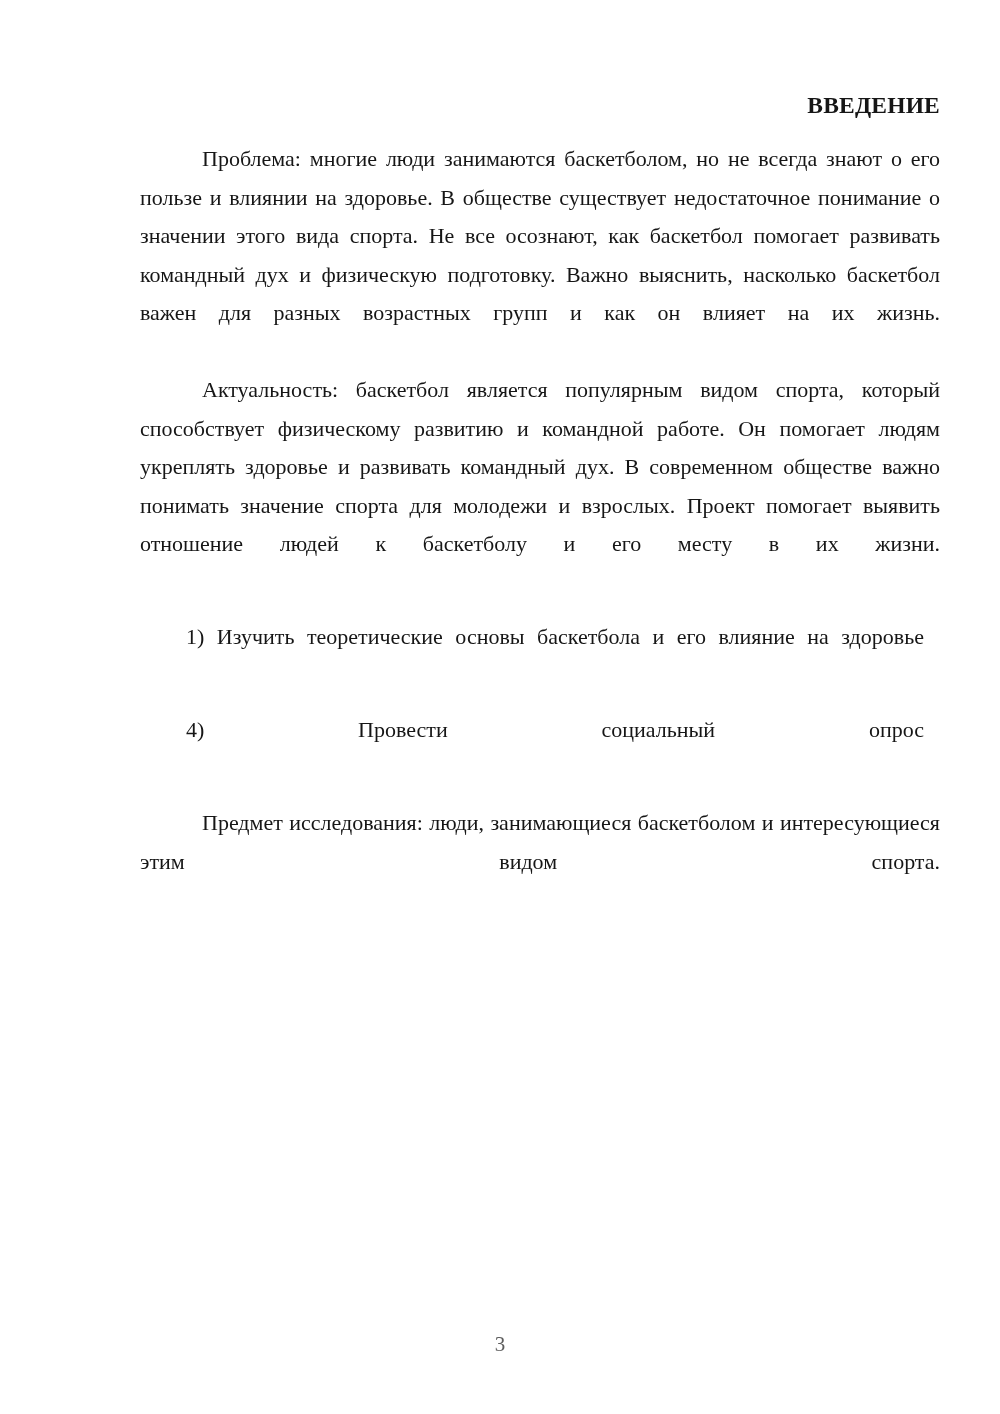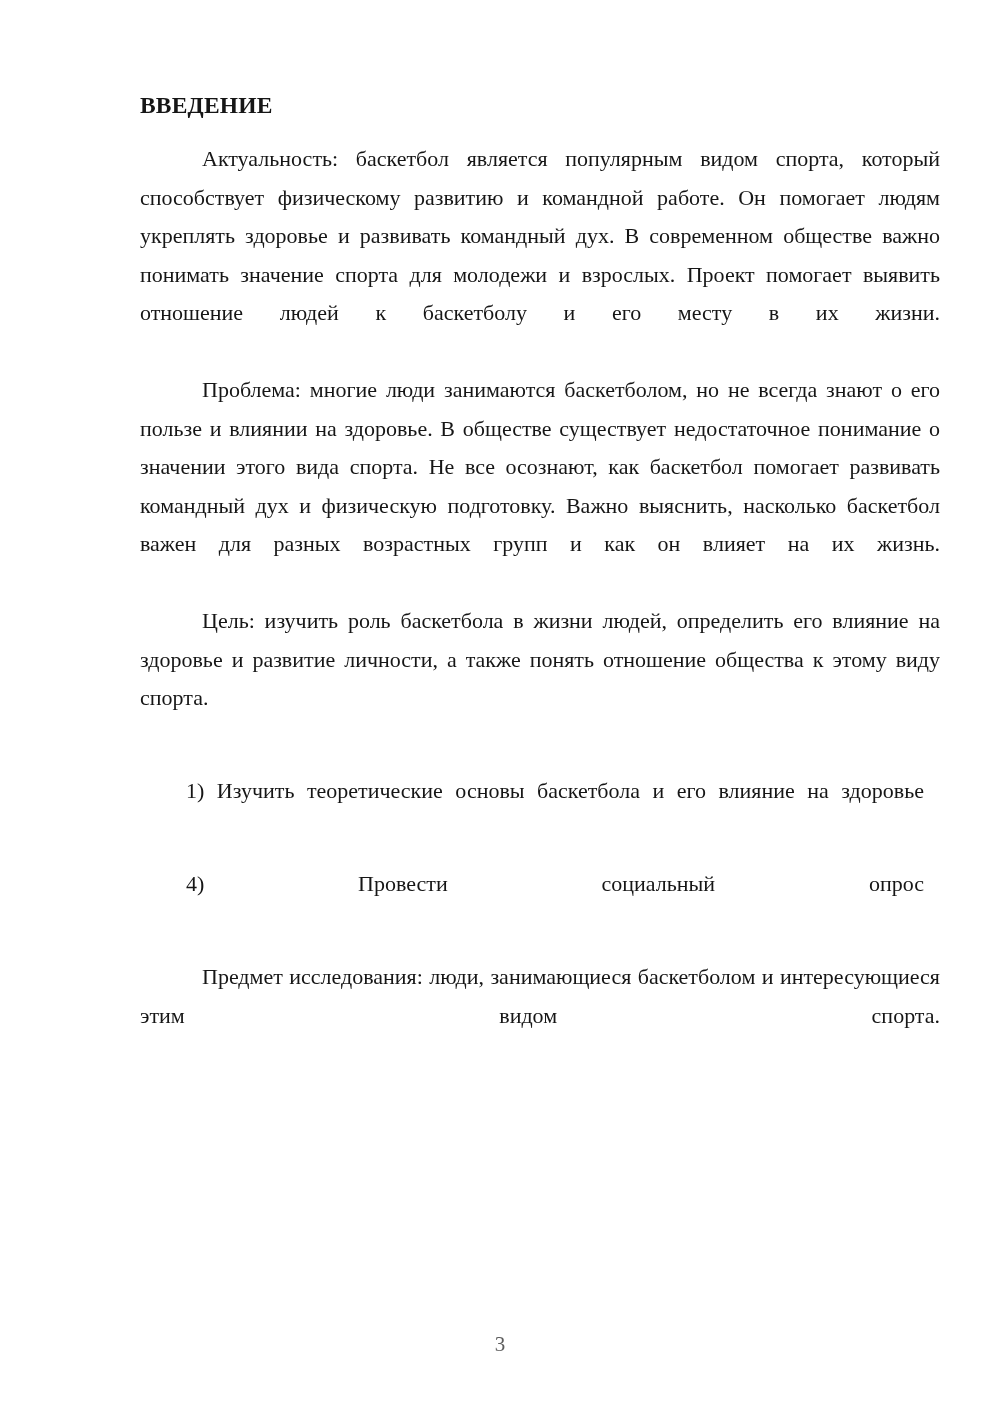--- a/index.html
+++ b/index.html
@@ -25,21 +25,21 @@
   .content {
     position: absolute;
     left: 140px;
     top: 86px;
     width: 800px;
   }
 
   .doc-title {
     font-size: 23.5px;
     font-weight: bold;
-    text-align: left;
+    text-align: right;
     line-height: 38px;
     margin: 0 0 16px 0;
     letter-spacing: 0.2px;
   }
 
   .para {
     font-size: 22px;
     line-height: 38.5px;
     text-align: justify;
     text-justify: inter-word;
@@ -79,25 +79,24 @@
 </style>
 </head>
 <body>
 
 <div class="page">
 
   <div class="content">
 
     <h1 class="doc-title">ВВЕДЕНИЕ</h1>
 
+    <p class="para">Проблема: многие люди занимаются баскетболом, но не всегда знают о его пользе и влиянии на здоровье. В обществе существует недостаточное понимание о значении этого вида спорта. Не все осознают, как баскетбол помогает развивать командный дух и физическую подготовку. Важно выяснить, насколько баскетбол важен для разных возрастных групп и как он влияет на их жизнь.</p>
+
     <p class="para">Актуальность: баскетбол является популярным видом спорта, который способствует физическому развитию и командной работе. Он помогает людям укреплять здоровье и развивать командный дух. В современном обществе важно понимать значение спорта для молодежи и взрослых. Проект помогает выявить отношение людей к баскетболу и его месту в их жизни.</p>
 
-    <p class="para">Проблема: многие люди занимаются баскетболом, но не всегда знают о его пользе и влиянии на здоровье. В обществе существует недостаточное понимание о значении этого вида спорта. Не все осознают, как баскетбол помогает развивать командный дух и физическую подготовку. Важно выяснить, насколько баскетбол важен для разных возрастных групп и как он влияет на их жизнь.</p>
-
-    <p class="para">Цель: изучить роль баскетбола в жизни людей, определить его влияние на здоровье и развитие личности, а также понять отношение общества к этому виду спорта.</p>
 
 
     <p class="list-item">1) Изучить теоретические основы баскетбола и его влияние на здоровье</p>
 
 
 
     <p class="list-item">4) Провести социальный опрос</p>
 
 
 

